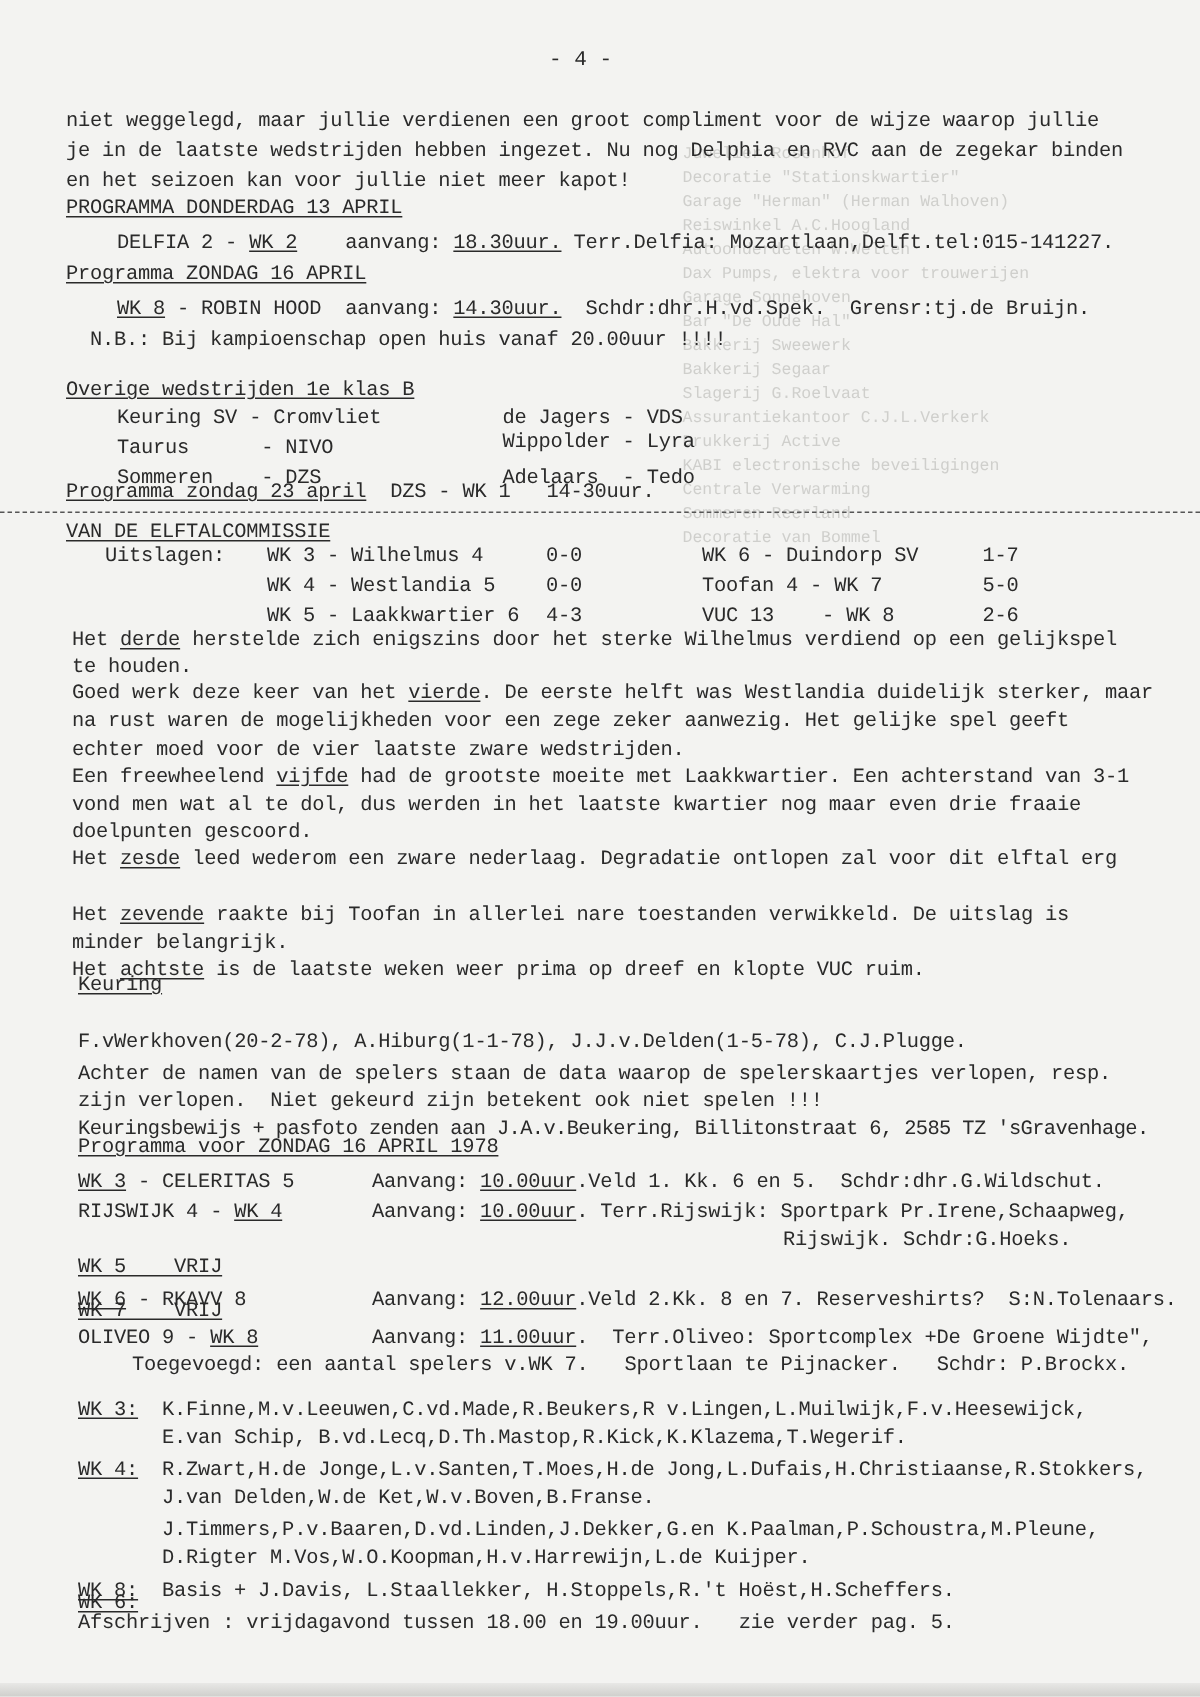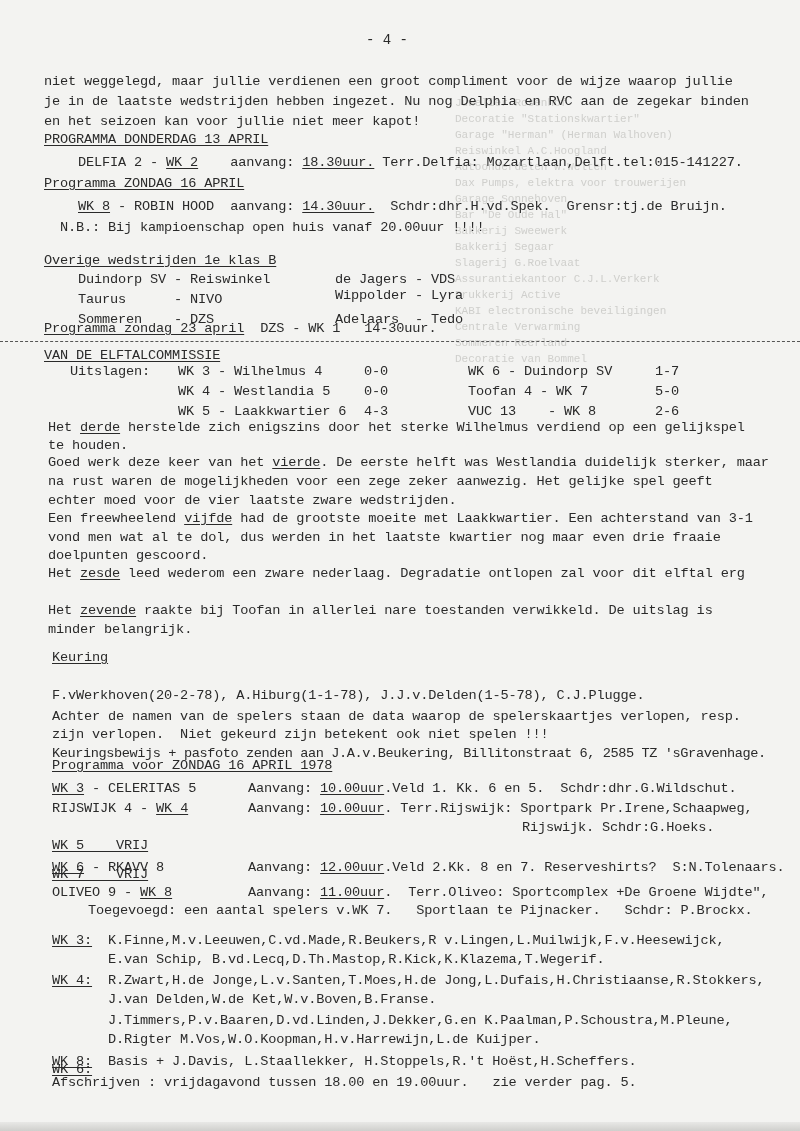--- a/index.html
+++ b/index.html
@@ -59,21 +59,21 @@
   <div class="line" style="left:44px;top:114px">en het seizoen kan voor jullie niet meer kapot!</div>
 
   <div class="line u" style="left:44px;top:132px">PROGRAMMA DONDERDAG 13 APRIL</div>
   <div class="line" style="left:78px;top:155px"><span>DELFIA 2 - </span><span class="u">WK 2</span><span>    </span><span>aanvang: </span><span class="u">18.30uur.</span><span> Terr.Delfia: Mozartlaan,Delft.tel:015-141227.</span></div>
 
   <div class="line u" style="left:44px;top:176px">Programma ZONDAG 16 APRIL</div>
   <div class="line" style="left:78px;top:199px"><span class="u">WK 8</span><span> - ROBIN HOOD</span><span>  </span><span>aanvang: </span><span class="u">14.30uur.</span><span>  Schdr:dhr.H.vd.Spek.  Grensr:tj.de Bruijn.</span></div>
   <div class="line" style="left:60px;top:220px">N.B.: Bij kampioenschap open huis vanaf 20.00uur !!!!</div>
 
   <div class="line u" style="left:44px;top:252px;top:253px">Overige wedstrijden 1e klas B</div>
-  <div class="line" style="left:78px;top:272px">Duindorp SV - Reiswinkel</div>
+  <div class="line" style="left:78px;top:272px">Keuring SV - Cromvliet</div>
   <div class="line" style="left:78px;top:292px">Taurus      - NIVO</div>
   <div class="line" style="left:78px;top:312px">Sommeren    - DZS</div>
   <div class="line" style="left:335px;top:272px">de Jagers - VDS</div>
   <div class="line" style="left:335px;top:288px">Wippolder - Lyra</div>
   <div class="line" style="left:335px;top:312px">Adelaars  - Tedo</div>
 
   <div class="line" style="left:44px;top:321px"><span class="u">Programma zondag 23 april</span><span>  DZS - WK 1   14-30uur.</span></div>
 
   <div class="rule"></div>
 
@@ -101,20 +101,21 @@
 
   <div class="line" style="left:48px;top:511px"><span>Een freewheelend </span><span class="u">vijfde</span><span> had de grootste moeite met Laakkwartier. Een achterstand van 3-1</span></div>
   <div class="line" style="left:48px;top:530px">vond men wat al te dol, dus werden in het laatste kwartier nog maar even drie fraaie</div>
   <div class="line" style="left:48px;top:548px">doelpunten gescoord.</div>
 
   <div class="line" style="left:48px;top:566px"><span>Het </span><span class="u">zesde</span><span> leed wederom een zware nederlaag. Degradatie ontlopen zal voor dit elftal erg</span></div>
 
   <div class="line" style="left:48px;top:603px"><span>Het </span><span class="u">zevende</span><span> raakte bij Toofan in allerlei nare toestanden verwikkeld. De uitslag is</span></div>
   <div class="line" style="left:48px;top:622px">minder belangrijk.</div>
 
+  <div class="line" style="left:48px;top:640px"><span>Het </span><span class="u">achtste</span><span> is de laatste weken weer prima op dreef en klopte VUC ruim.</span></div>
 
   <div class="line u" style="left:52px;top:650px">Keuring</div>
   <div class="line" style="left:52px;top:688px">F.vWerkhoven(20-2-78), A.Hiburg(1-1-78), J.J.v.Delden(1-5-78), C.J.Plugge.</div>
   <div class="line" style="left:52px;top:709px">Achter de namen van de spelers staan de data waarop de spelerskaartjes verlopen, resp.</div>
   <div class="line" style="left:52px;top:727px">zijn verlopen.  Niet gekeurd zijn betekent ook niet spelen !!!</div>
   <div class="line" style="left:52px;top:746px;letter-spacing:-0.4px">Keuringsbewijs + pasfoto zenden aan J.A.v.Beukering, Billitonstraat 6, 2585 TZ 'sGravenhage.</div>
 
   <div class="line u" style="left:52px;top:757px;top:758px">Programma voor ZONDAG 16 APRIL 1978</div>
 
   <div class="line" style="left:52px;top:781px"><span class="u">WK 3</span><span> - CELERITAS 5</span></div>

